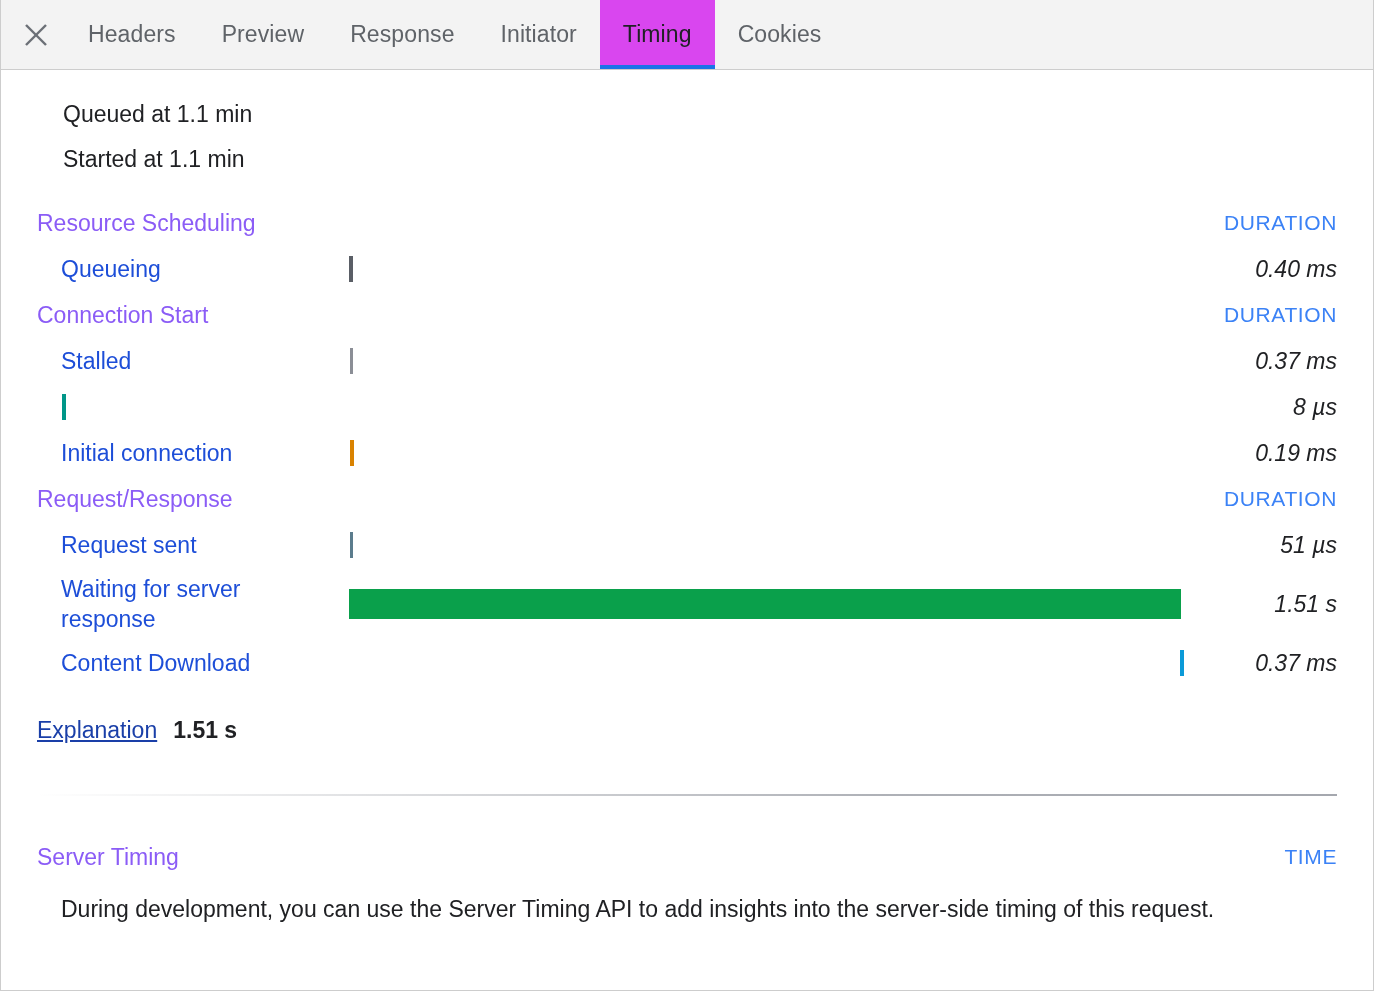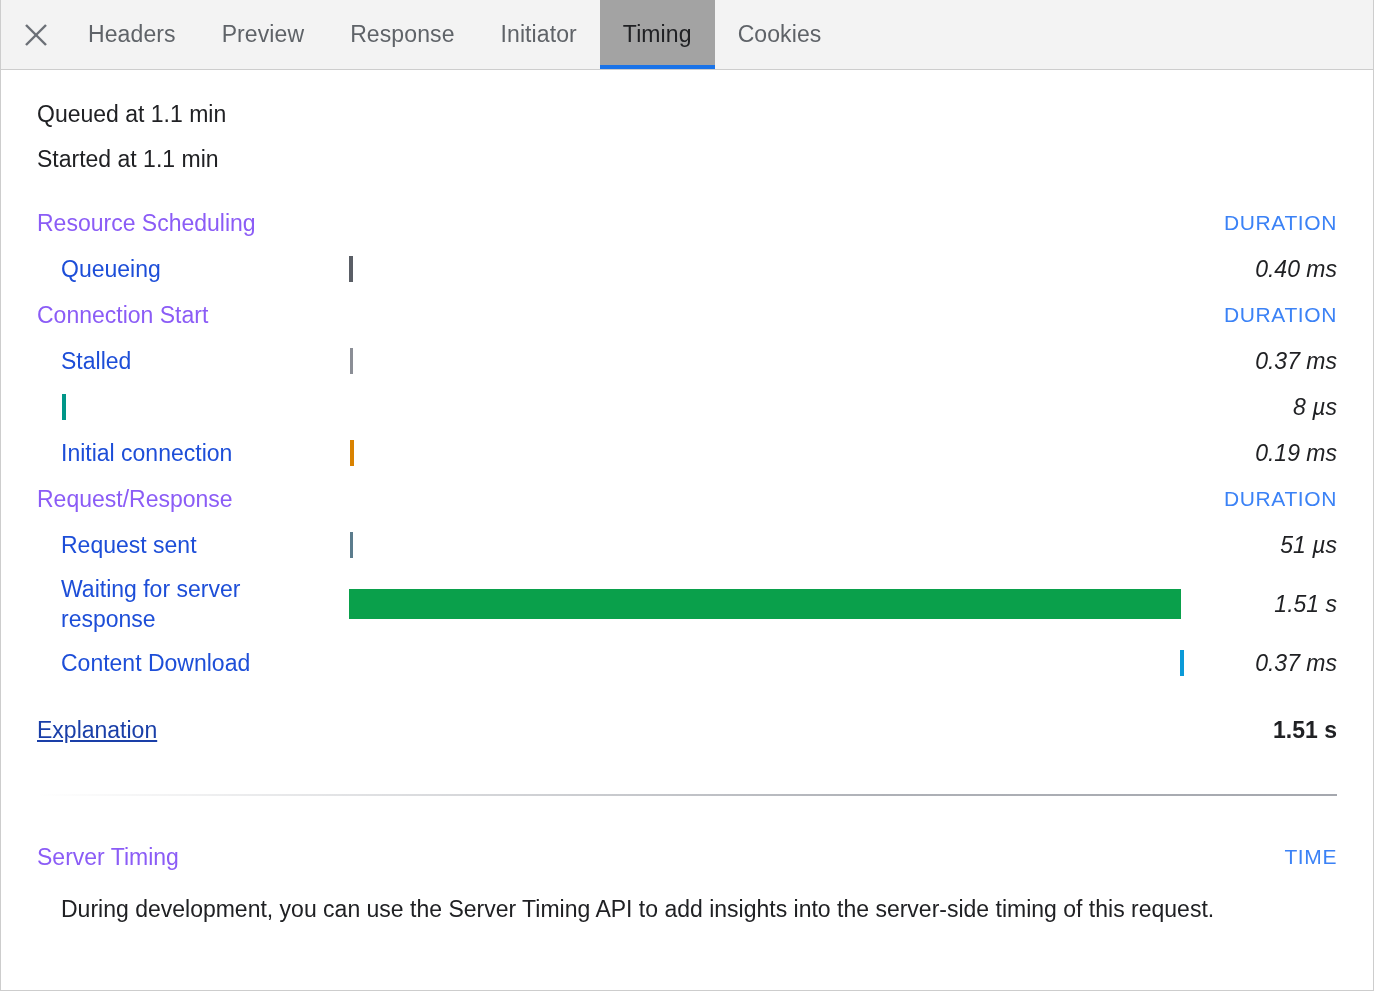--- a/index.html
+++ b/index.html
@@ -49,41 +49,42 @@
     padding: 12px 23px;
     font-size: 23px;
     color: #5f6368;
     cursor: pointer;
     white-space: nowrap;
     letter-spacing: 0.1px;
   }
   .tab + .tab { }
 
   .tab.active {
-    background: #a3a3a3;
+    background: #d946ef;
     color: #202124;
   }
   .tab.active::after {
     content: "";
     position: absolute;
     left: 0; right: 0; bottom: 0;
     height: 4px;
     background: #1a73e8;
   }
 
   
   .body {
     position: relative;
     padding: 0;
     height: 920px;
     overflow: hidden;
   }
 
   .timing-top {
     padding: 22px 36px 0 36px;
+    margin-left: 26px;
   }
 
   .meta-line {
     font-size: 23px;
     color: #202124;
     line-height: 45px;
     white-space: nowrap;
   }
 
   
@@ -150,24 +151,25 @@
     flex: 0 0 190px;
     text-align: right;
     white-space: nowrap;
     font-style: italic;
   }
 
   
   .explain-row {
     display: flex;
     align-items: center;
-    justify-content: space-between;
+    justify-content: flex-start;
     height: 60px;
     padding: 0 36px;
     margin-top: 14px;
+    gap: 16px;
   }
   .explain-link {
     font-size: 23px;
     color: #1a3fa8;
     text-decoration: underline;
     cursor: pointer;
     white-space: nowrap;
   }
   .explain-total {
     font-size: 23px;

